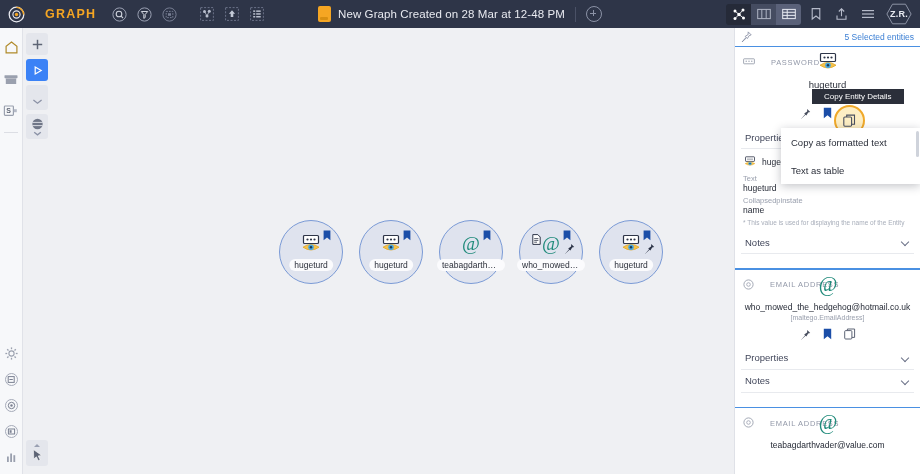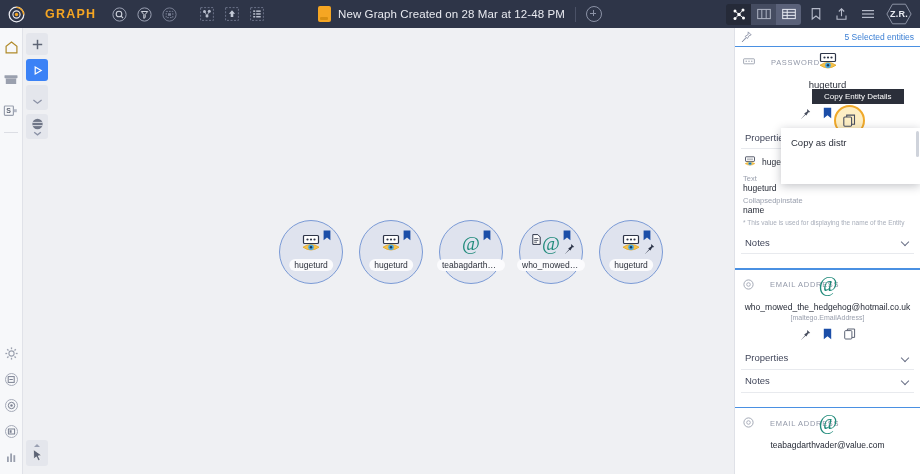--- a/index.html
+++ b/index.html
@@ -958,21 +958,24 @@
             <text x="13" y="19" text-anchor="middle" font-family="Liberation Serif, serif" font-size="22" fill="#1f8a7a">@</text>
           </svg>
         </span>
       </div>
       <div class="email-val">teabagdarthvader@value.com</div>
     </div>
   </div>
 
   <div class="ctxmenu" style="left:781px; top:128px; width:139px; height:56px;">
     <div class="ctxmenu-item">
-      <span>Copy as distr</span>
+      <span>Copy as formatted text</span>
+    </div>
+    <div class="ctxmenu-item">
+      <span>Text as table</span>
     </div>
     <div class="ctxmenu-scroll"></div>
   </div>
 
   <div class="hl-circle" style="left:834px; top:105px;">
     <svg width="13" height="13" viewBox="0 0 13 13">
       <rect x="0.8" y="3" width="7.8" height="9.2" rx="1.1" fill="none" stroke="#4a5060" stroke-width="1.1"></rect>
       <path d="M3.7 3 v-1.9 h7.8 v9.2 h-2.9" fill="none" stroke="#4a5060" stroke-width="1.1"></path>
     </svg>
   </div>

